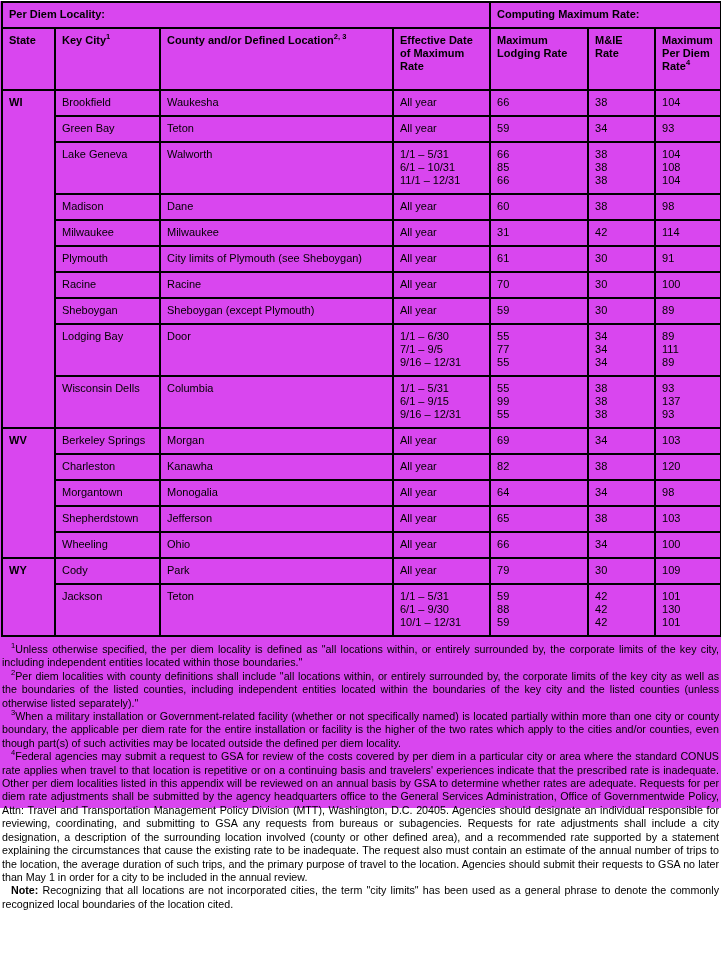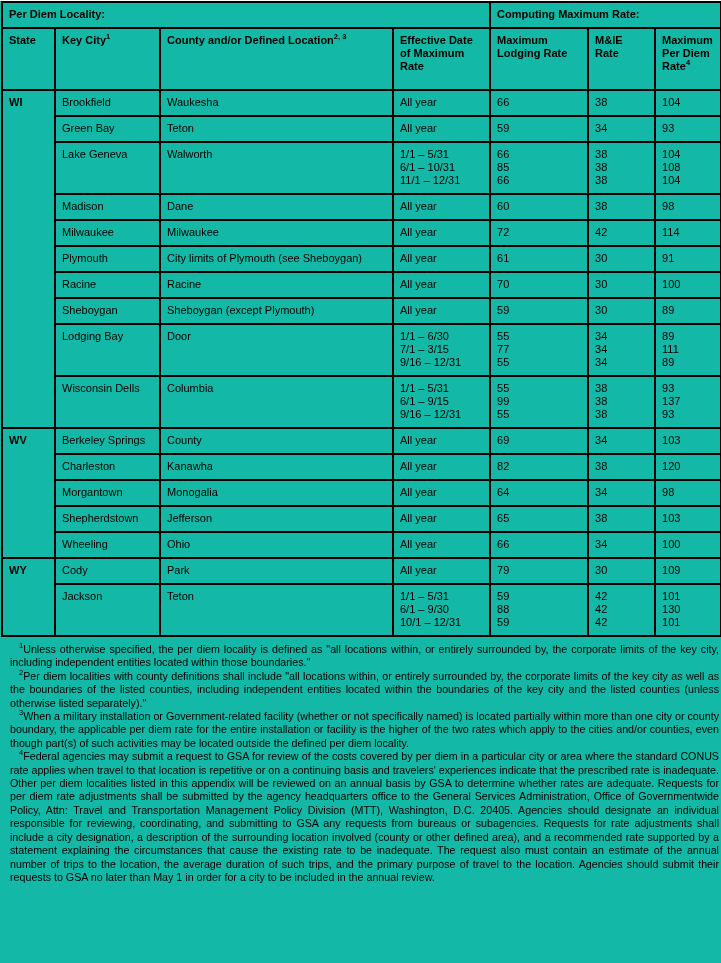--- a/index.html
+++ b/index.html
@@ -2,21 +2,21 @@
 <html><head>
 <meta charset="utf-8">
 <style>
   * { margin:0; padding:0; box-sizing:border-box; }
   html,body { background:#fff; }
   body {
     width:721px; height:963px;
     font-family:"Liberation Sans", sans-serif;
     color:#000; overflow:hidden;
   }
-  .page { width:721px; height:963px; background:#14b8a6; }
+  .page { width:721px; height:807px; background:#d946ef; }
 
   table.perdiem {
     border-collapse:collapse;
     table-layout:fixed;
     width:719px;
     margin:1px 0 0 1px;
   }
   table.perdiem th, table.perdiem td {
     border:2px solid #000;
     vertical-align:top;
@@ -35,21 +35,21 @@
   thead th.col-hdr {
     text-align:left;
     font-weight:bold;
     height:62px;
     margin-top:26px;
   }
   td.state-col { font-weight:bold; }
   td.num { text-align:left; padding-left:2px; padding-right:2px; }
   sup { font-size:7.5px; line-height:0; vertical-align:super; }
 
-  .footnotes { padding:6px 2px 0 10px; }
+  .footnotes { padding:6px 2px 0 2px; }
   p.footnote {
     font-size:10.7px;
     line-height:13.4px;
     text-align:justify;
     text-indent:9px;
     margin:0;
   }
   p.footnote sup { font-size:7.5px; }
   p.note b { font-weight:bold; }
 </style>
@@ -157,21 +157,21 @@
             <div>98</div>
           </td>
         </tr>
         <tr>
           <td>Milwaukee</td>
           <td>Milwaukee</td>
           <td class="">
             <div>All year</div>
           </td>
           <td class="num">
-            <div>72</div>
+            <div>31</div>
           </td>
           <td class="num">
             <div>42</div>
           </td>
           <td class="num">
             <div>114</div>
           </td>
         </tr>
         <tr>
           <td>Plymouth</td>
@@ -219,21 +219,21 @@
           </td>
           <td class="num">
             <div>89</div>
           </td>
         </tr>
         <tr>
           <td>Lodging Bay</td>
           <td>Door</td>
           <td class="">
             <div>1/1 – 6/30</div>
-            <div>7/1 – 3/15</div>
+            <div>7/1 – 9/5</div>
             <div>9/16 – 12/31</div>
           </td>
           <td class="num">
             <div>55</div>
             <div>77</div>
             <div>55</div>
           </td>
           <td class="num">
             <div>34</div>
             <div>34</div>
@@ -265,21 +265,21 @@
           </td>
           <td class="num">
             <div>93</div>
             <div>137</div>
             <div>93</div>
           </td>
         </tr>
         <tr>
           <td class="state-col" rowspan="5">WV</td>
           <td>Berkeley Springs</td>
-          <td>County</td>
+          <td>Morgan</td>
           <td class="">
             <div>All year</div>
           </td>
           <td class="num">
             <div>69</div>
           </td>
           <td class="num">
             <div>34</div>
           </td>
           <td class="num">
@@ -393,15 +393,16 @@
         </tr>
       </tbody>
   </table>
 
   <div class="footnotes">
 
     <p class="footnote"><sup>1</sup><span>Unless otherwise specified, the per diem locality is defined as "all locations within, or entirely surrounded by, the corporate limits of the key city, including independent entities located within those boundaries."</span></p>
       <p class="footnote"><sup>2</sup><span>Per diem localities with county definitions shall include "all locations within, or entirely surrounded by, the corporate limits of the key city as well as the boundaries of the listed counties, including independent entities located within the boundaries of the key city and the listed counties (unless otherwise listed separately)."</span></p>
       <p class="footnote"><sup>3</sup><span>When a military installation or Government-related facility (whether or not specifically named) is located partially within more than one city or county boundary, the applicable per diem rate for the entire installation or facility is the higher of the two rates which apply to the cities and/or counties, even though part(s) of such activities may be located outside the defined per diem locality.</span></p>
       <p class="footnote"><sup>4</sup><span>Federal agencies may submit a request to GSA for review of the costs covered by per diem in a particular city or area where the standard CONUS rate applies when travel to that location is repetitive or on a continuing basis and travelers' experiences indicate that the prescribed rate is inadequate. Other per diem localities listed in this appendix will be reviewed on an annual basis by GSA to determine whether rates are adequate. Requests for per diem rate adjustments shall be submitted by the agency headquarters office to the General Services Administration, Office of Governmentwide Policy, Attn: Travel and Transportation Management Policy Division (MTT), Washington, D.C. 20405. Agencies should designate an individual responsible for reviewing, coordinating, and submitting to GSA any requests from bureaus or subagencies. Requests for rate adjustments shall include a city designation, a description of the surrounding location involved (county or other defined area), and a recommended rate supported by a statement explaining the circumstances that cause the existing rate to be inadequate. The request also must contain an estimate of the annual number of trips to the location, the average duration of such trips, and the primary purpose of travel to the location. Agencies should submit their requests to GSA no later than May 1 in order for a city to be included in the annual review.</span></p>
+      <p class="footnote note"><b>Note:</b> <span>Recognizing that all locations are not incorporated cities, the term "city limits" has been used as a general phrase to denote the commonly recognized local boundaries of the location cited.</span></p>
   </div>
 
 </div>
 
 </body></html>

